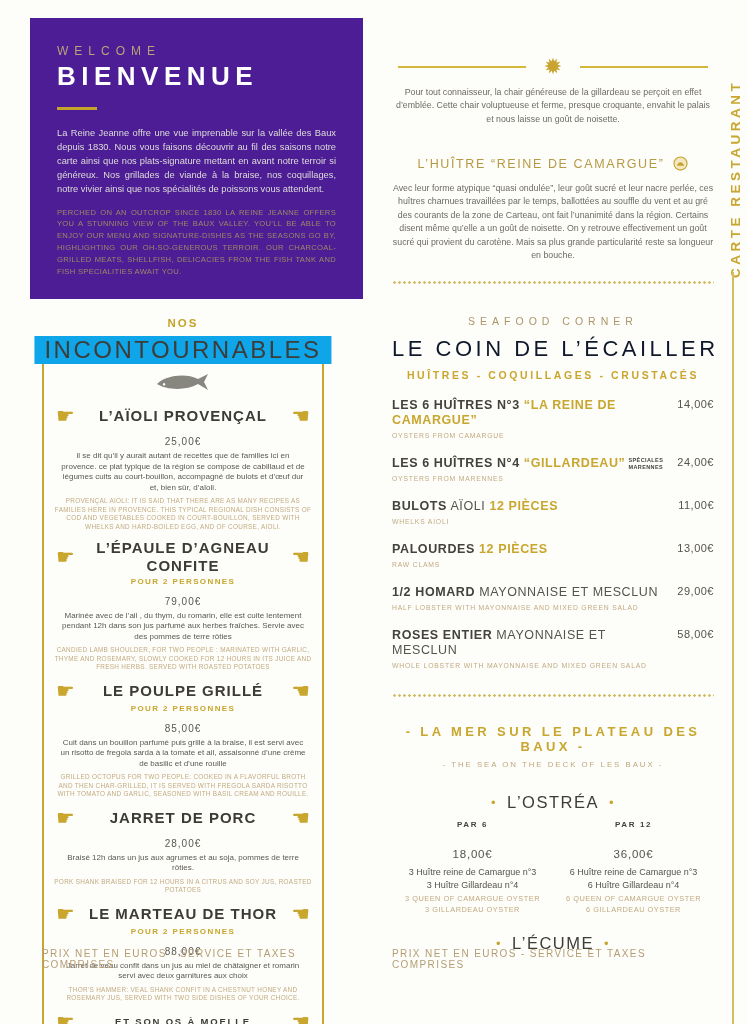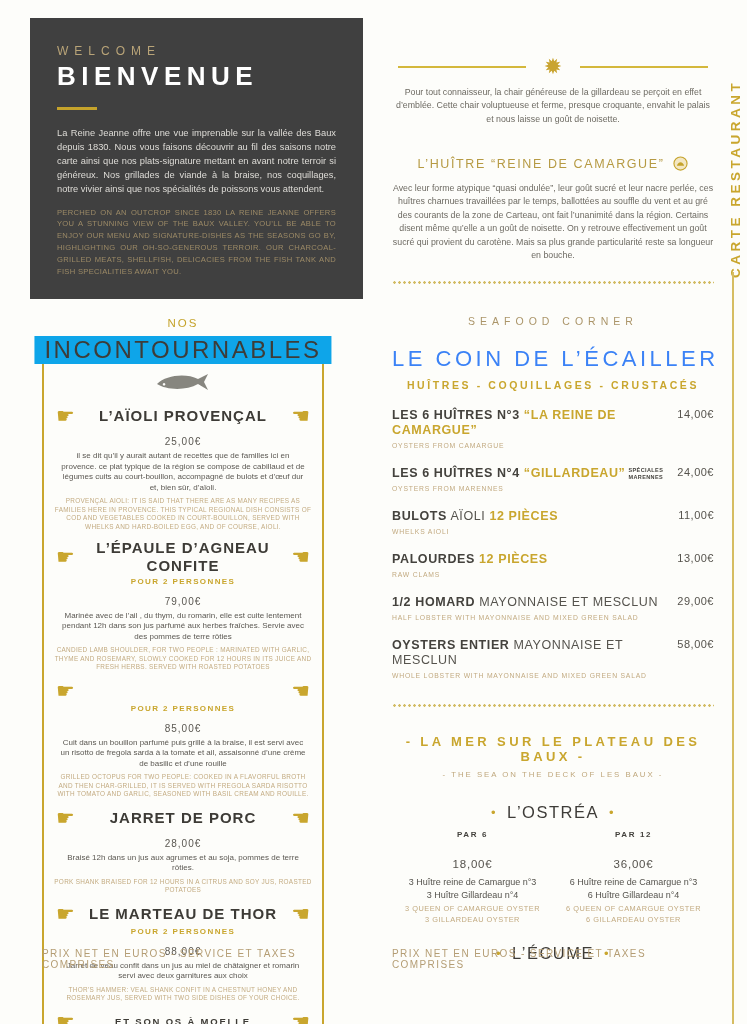--- a/index.html
+++ b/index.html
@@ -3,29 +3,29 @@
 <meta charset="utf-8">
 <style>
   * { margin:0; padding:0; box-sizing:border-box; }
   html,body { width:747px; height:1024px; }
   body {
     position:relative; background:#fdfdfa; overflow:hidden;
     font-family:"Liberation Sans", sans-serif; color:#3e3c37;
   }
   
   .left-col { position:absolute; left:30px; top:18px; width:333px; }
-  .welcome-box { background:#404040; padding:26px 27px 22px; }
+  .welcome-box { background:#4c1d95; padding:26px 27px 22px; }
   .welcome-kicker { color:#b9a478; font-size:12px; letter-spacing:6px; font-weight:400; }
   .welcome-title { color:#ffffff; font-size:26px; letter-spacing:5.5px; font-weight:700; margin-top:3px; }
   .gold-rule { width:40px; height:3px; background:#c5a32b; margin:15px 0 17px; }
   .welcome-text-fr { color:#dedcd7; font-size:9.3px; line-height:1.5; text-align:justify; }
   .welcome-text-en { color:#9c8a66; font-size:7.6px; line-height:1.55; margin-top:10px; text-align:justify; letter-spacing:0.3px; }
 
   .inc-wrap { margin-left:12px; width:282px; text-align:center; }
-  .inc-kicker { color:#c5a32b; font-weight:400; font-size:11.5px; letter-spacing:2px; margin-top:18px; }
+  .inc-kicker { color:#c5a32b; font-weight:700; font-size:11.5px; letter-spacing:2px; margin-top:18px; }
   .inc-frame { position:relative; border:2px solid #c9a62e; border-bottom-width:4px; margin-top:20px; padding:12px 6px 12px; }
   .inc-title { position:absolute; top:-15px; left:50%; transform:translateX(-50%); white-space:nowrap;
     background:#0ea5e9; padding:0 10px; color:#3e3c38; font-size:24px; letter-spacing:2.5px; font-weight:500; }
   .fish-row { margin-top:8px; }
 
   .dish { margin-top:8px; }
   .dish-titlerow { display:flex; align-items:center; justify-content:space-between; padding:0 6px; }
   .manicule { color:#c9a62e; font-size:21px; line-height:1; flex:0 0 auto; }
   .dish-titleblock { flex:1; padding:0 4px; }
   .dish-title { display:block; color:#3d3b36; font-size:15px; letter-spacing:1px; font-weight:600; line-height:1.15; }
@@ -49,21 +49,21 @@
 
   .oyster-head { color:#b69a43; font-size:12.5px; letter-spacing:1.6px; text-align:center; margin-top:30px; font-weight:500; }
   .oyster-head .badge-icon { vertical-align:middle; margin-left:4px; }
   .oyster-text { color:#6d6a62; font-size:8.8px; line-height:1.52; text-align:center; margin-top:8px; }
 
   .chain-divider { margin-top:18px; height:5px;
     background-image:radial-gradient(circle at 2.5px 2.5px, #cbb04a 1.1px, rgba(0,0,0,0) 1.5px);
     background-size:5px 5px; opacity:0.85; }
 
   .ecailler-kicker { color:#ab9569; letter-spacing:5px; font-size:10.5px; text-align:center; margin-top:30px; }
-  .ecailler-title { color:#3b82f6; font-size:22px; letter-spacing:3.5px; text-align:center; font-weight:400; margin-top:19px; white-space:nowrap; }
+  .ecailler-title { color:#0f172a; font-size:22px; letter-spacing:3.5px; text-align:center; font-weight:400; margin-top:9px; white-space:nowrap; }
   .ecailler-sub { color:#c9a62e; font-weight:700; font-size:10.5px; letter-spacing:2.6px; text-align:center; margin-top:7px; }
 
   .sea-item { display:flex; align-items:flex-start; margin-top:17px;justify-content:center; }
   .sea-main { flex:1; }
   .sea-name-row { color:#44423d; font-size:12.5px; letter-spacing:0.6px; line-height:1.2; }
   .sea-name-row span:empty { display:none; }
   .sea-name { font-weight:700; }
   .sea-detail { font-weight:400; color:#55534d; }
   .sea-hl { color:#c9a62e; font-weight:700; }
   .sea-badge { display:inline-block; vertical-align:middle; margin-left:3px; text-align:left;
@@ -143,20 +143,23 @@
         </div>
         <div class="dish-portion">POUR 2 PERSONNES</div>
         <div class="dish-price">79,00€</div>
         <div class="dish-fr">Marinée avec de l’ail , du thym, du romarin, elle est cuite lentement pendant 12h dans son jus parfumé aux herbes fraîches. Servie avec des pommes de terre rôties</div>
         <div class="dish-en">CANDIED LAMB SHOULDER, FOR TWO PEOPLE : MARINATED WITH GARLIC, THYME AND ROSEMARY, SLOWLY COOKED FOR 12 HOURS IN ITS JUICE AND FRESH HERBS. SERVED WITH ROASTED POTATOES</div>
       </div>
 
       <div class="dish">
         <div class="dish-titlerow">
           <span class="manicule">☛</span>
+          <span class="dish-titleblock">
+              <span class="dish-title">LE POULPE GRILLÉ</span>
+            </span>
           <span class="manicule">☚</span>
         </div>
         <div class="dish-portion">POUR 2 PERSONNES</div>
         <div class="dish-price">85,00€</div>
         <div class="dish-fr">Cuit dans un bouillon parfumé puis grillé à la braise, il est servi avec un risotto de fregola sarda à la tomate et ail, assaisonné d’une crème de basilic et d’une rouille</div>
         <div class="dish-en">GRILLED OCTOPUS FOR TWO PEOPLE: COOKED IN A FLAVORFUL BROTH AND THEN CHAR-GRILLED, IT IS SERVED WITH FREGOLA SARDA RISOTTO WITH TOMATO AND GARLIC, SEASONED WITH BASIL CREAM AND ROUILLE.</div>
       </div>
 
       <div class="dish">
         <div class="dish-titlerow">
@@ -268,21 +271,21 @@
     <div class="sea-main">
       <div class="sea-name-row"><span class="sea-name">1/2 HOMARD</span> <span class="sea-detail">MAYONNAISE ET MESCLUN</span></div>
 
       <div class="sea-sub">HALF LOBSTER WITH MAYONNAISE AND MIXED GREEN SALAD</div>
     </div>
     <div class="sea-price">29,00€</div>
   </div>
 
   <div class="sea-item">
     <div class="sea-main">
-      <div class="sea-name-row"><span class="sea-name">OYSTERS ENTIER</span> <span class="sea-detail">MAYONNAISE ET MESCLUN</span></div>
+      <div class="sea-name-row"><span class="sea-name">ROSES ENTIER</span> <span class="sea-detail">MAYONNAISE ET MESCLUN</span></div>
 
       <div class="sea-sub">WHOLE LOBSTER WITH MAYONNAISE AND MIXED GREEN SALAD</div>
     </div>
     <div class="sea-price">58,00€</div>
   </div>
 
   <div class="chain-divider" style="margin-top:24px;"></div>
 
   <div class="plateau-title">- LA MER SUR LE PLATEAU DES BAUX -</div>
   <div class="plateau-sub">- THE SEA ON THE DECK OF LES BAUX -</div>

